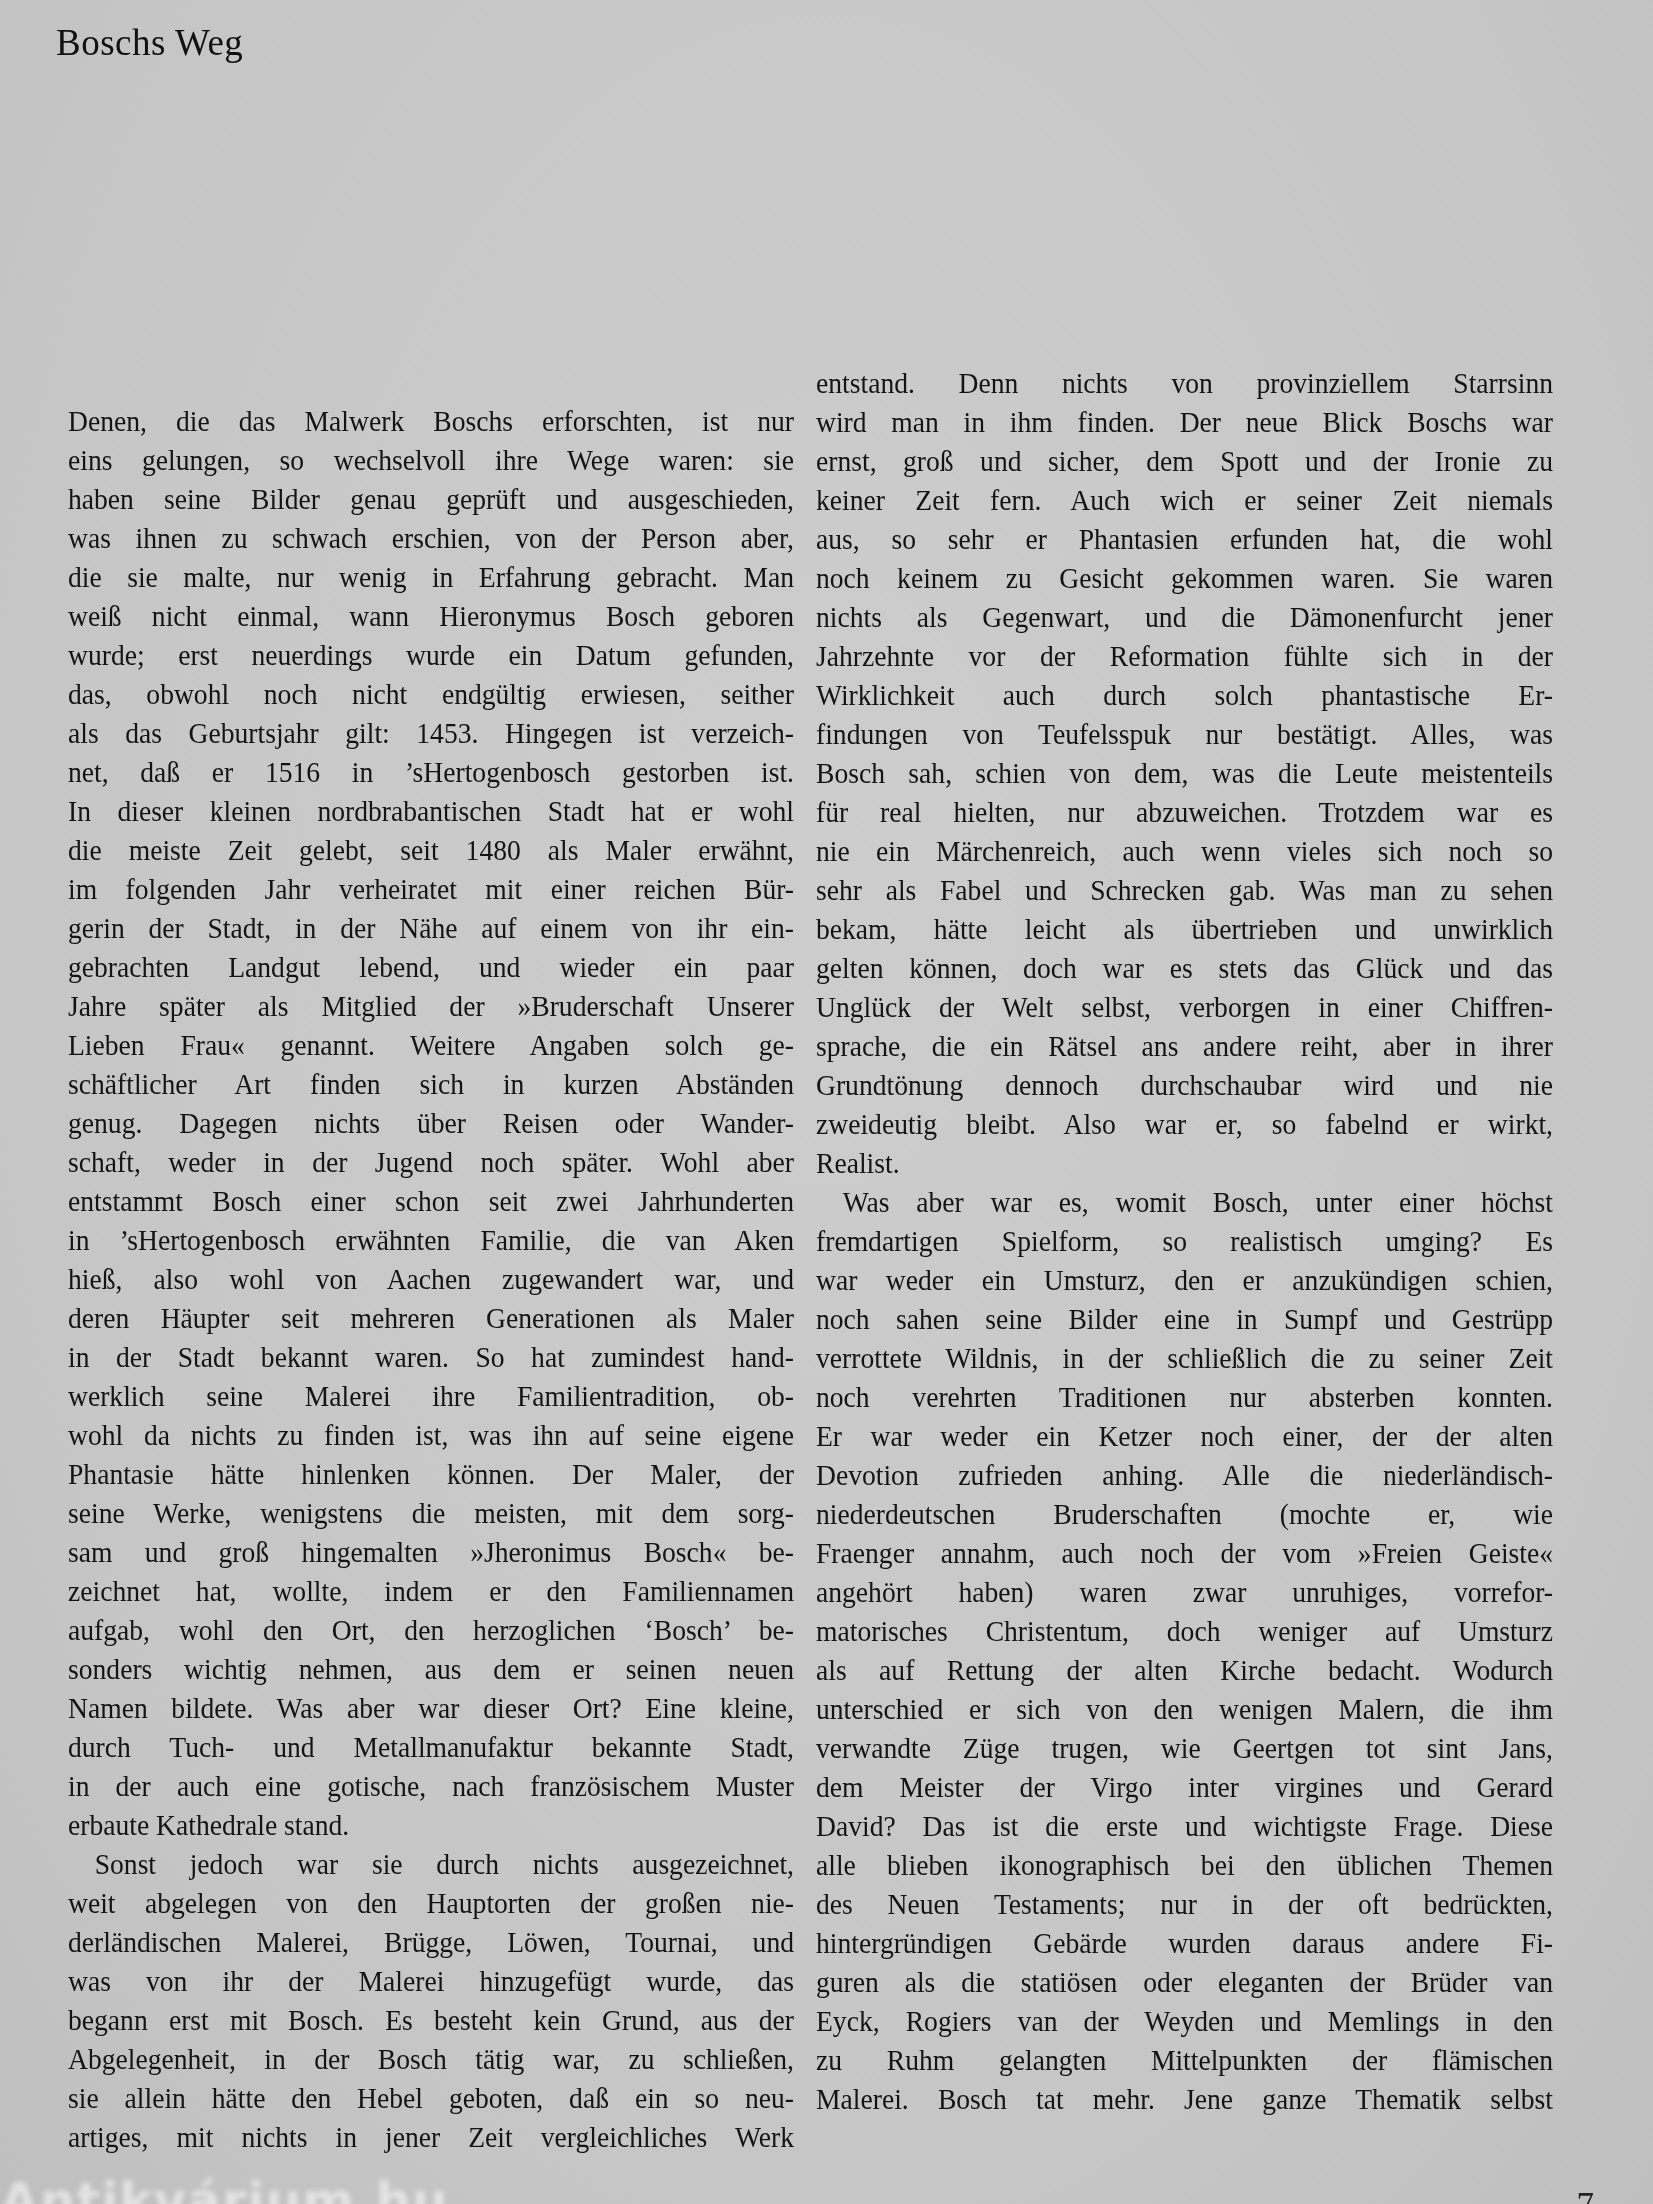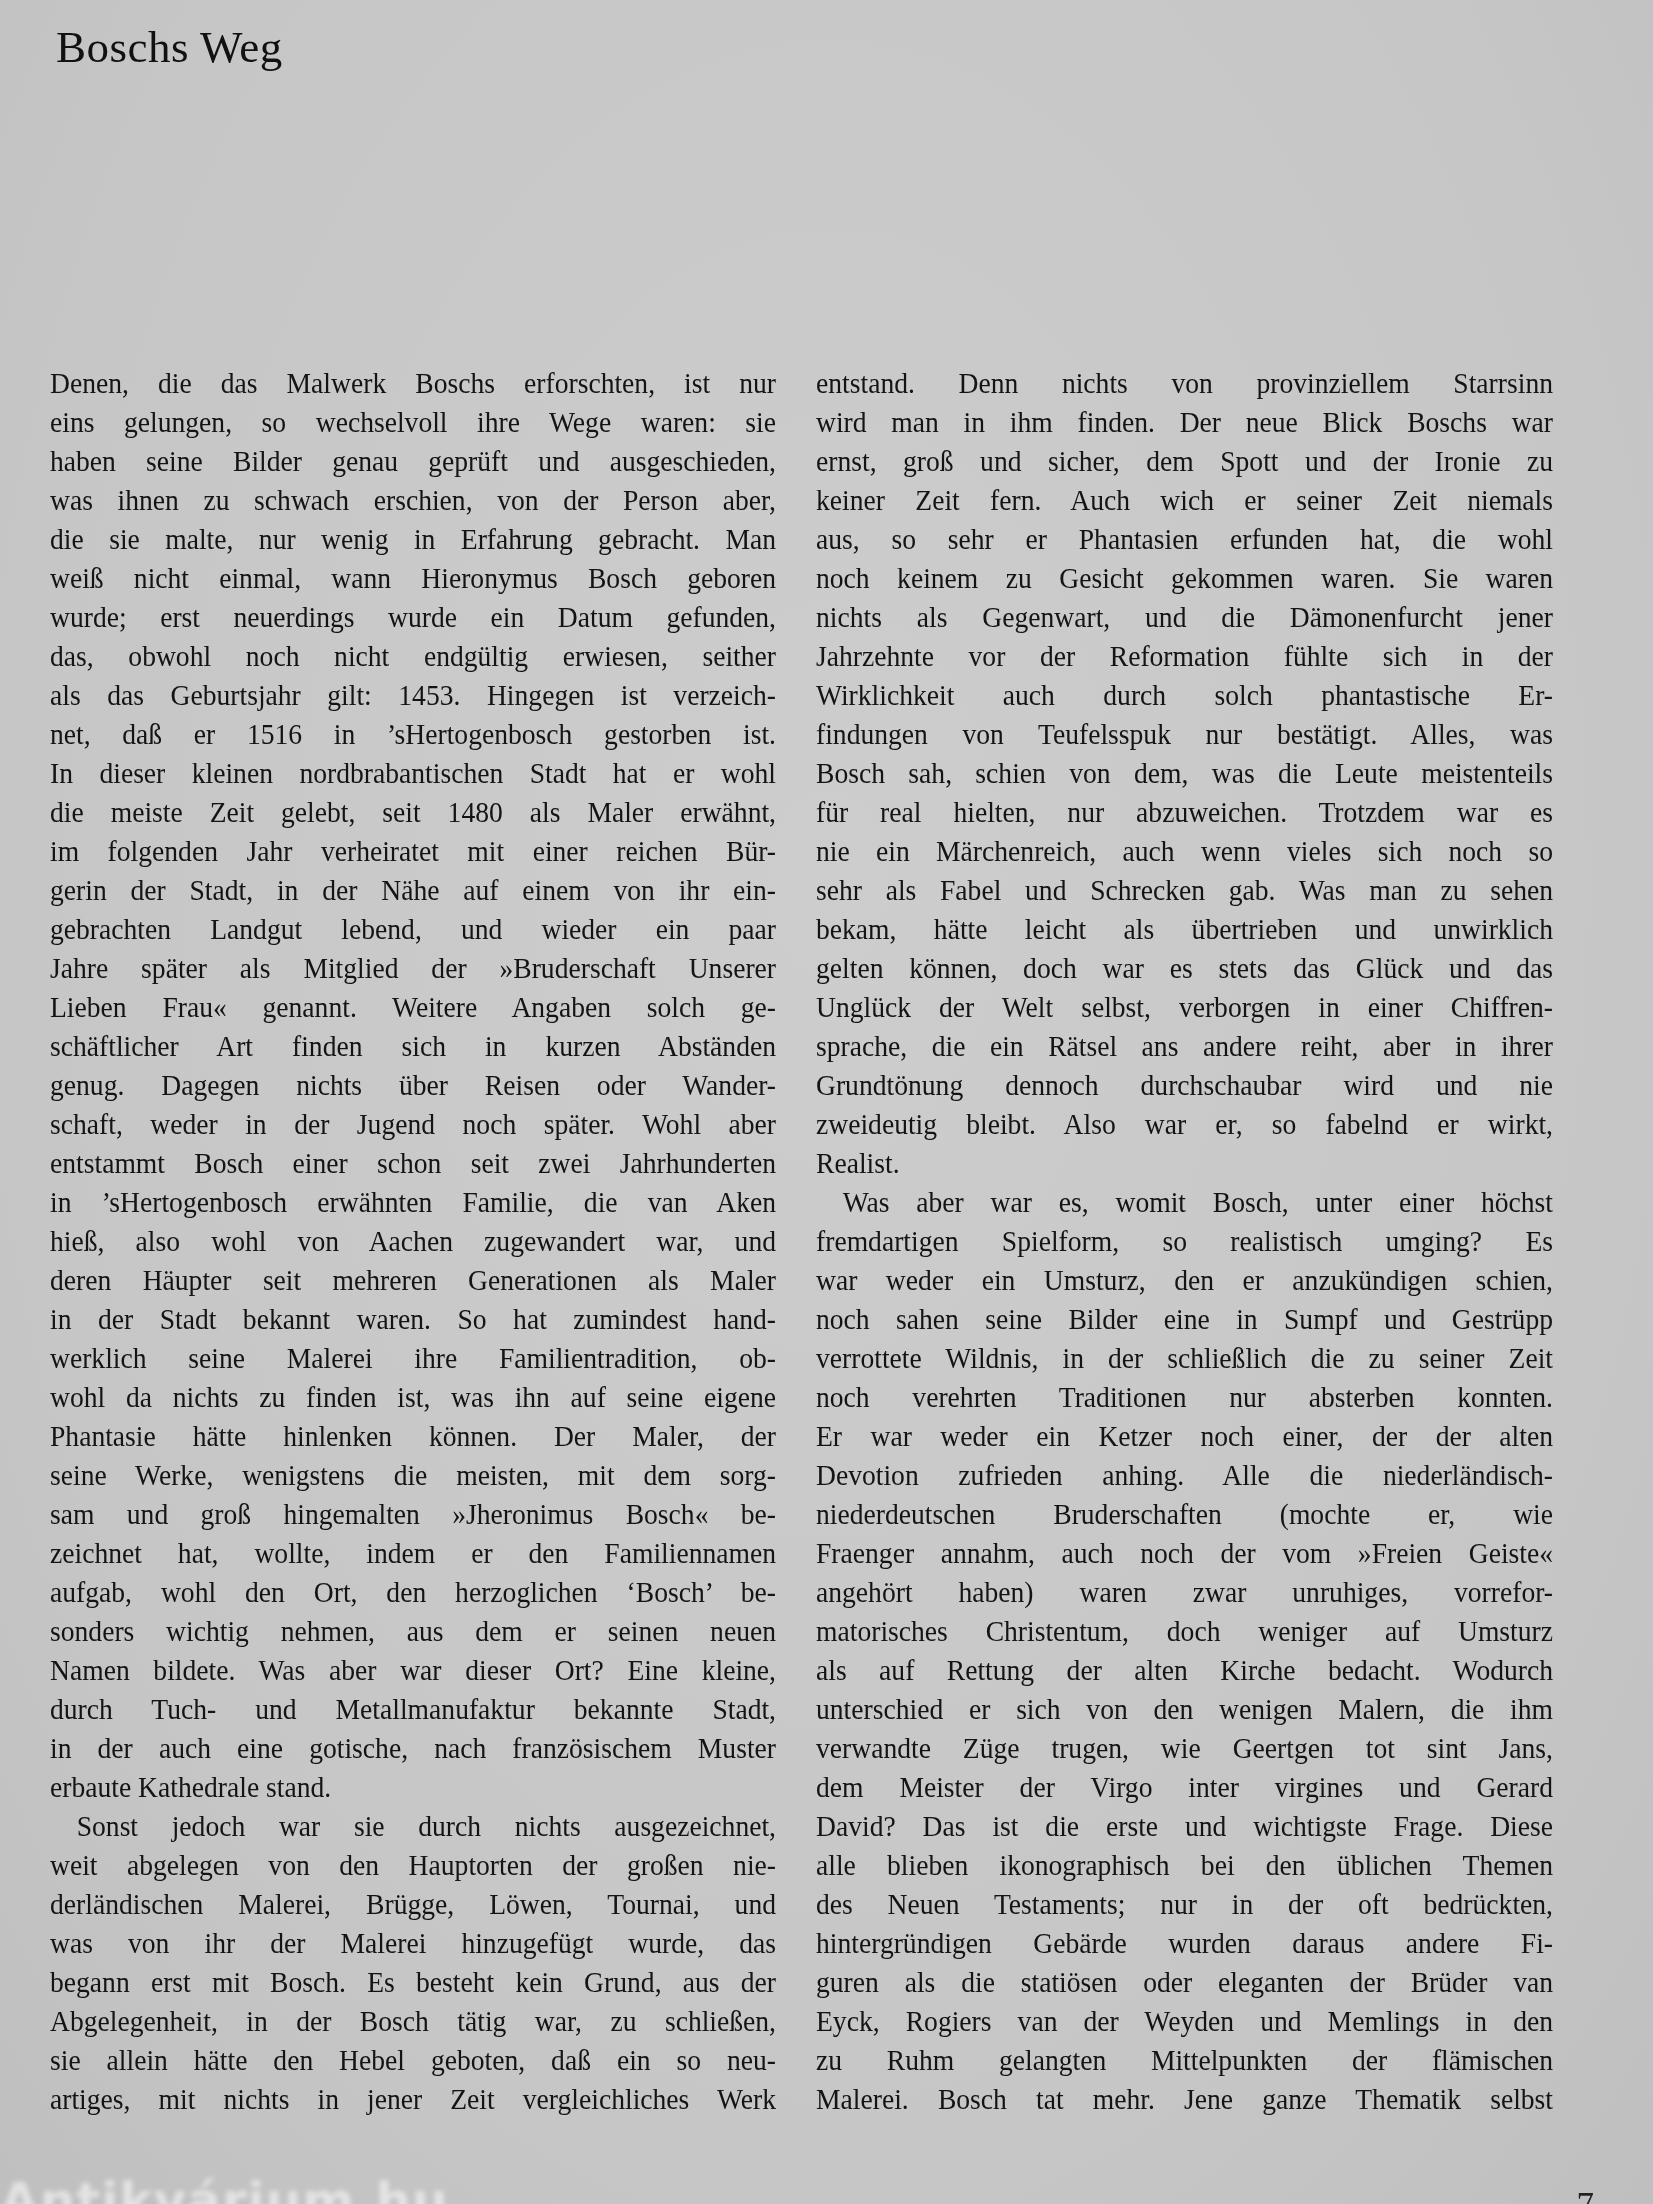--- a/index.html
+++ b/index.html
@@ -14,33 +14,34 @@
       background: #c8c8c8;
       background-image: radial-gradient(ellipse at 50% 40%, #cdcdcd 0%, #c6c6c6 70%, #bfbfbf 100%);
       font-family: "DejaVu Serif", "Liberation Serif", serif;
       color: #141414;
     }
     .title {
       position: absolute;
       left: 56px;
       top: 21.3px;
       font-family: "Liberation Serif", "DejaVu Serif", serif;
-      font-size: 45px;
+      font-size: 37px;
       letter-spacing: 0.5px;
       color: #111;
       margin: 0;
       font-weight: normal;
     }
     .column {
       position: absolute;
       top: 363px;
     }
     .col-left {
-      left: 50px;
+      left: 68px;
       width: 726px;
+      margin-top: 38px;
     }
     .col-right {
       left: 816px;
       width: 737px;
     }
     .line {
       display: block;
       height: 39px;
       line-height: 39px;
       font-family: "Liberation Serif", "DejaVu Serif", serif;

